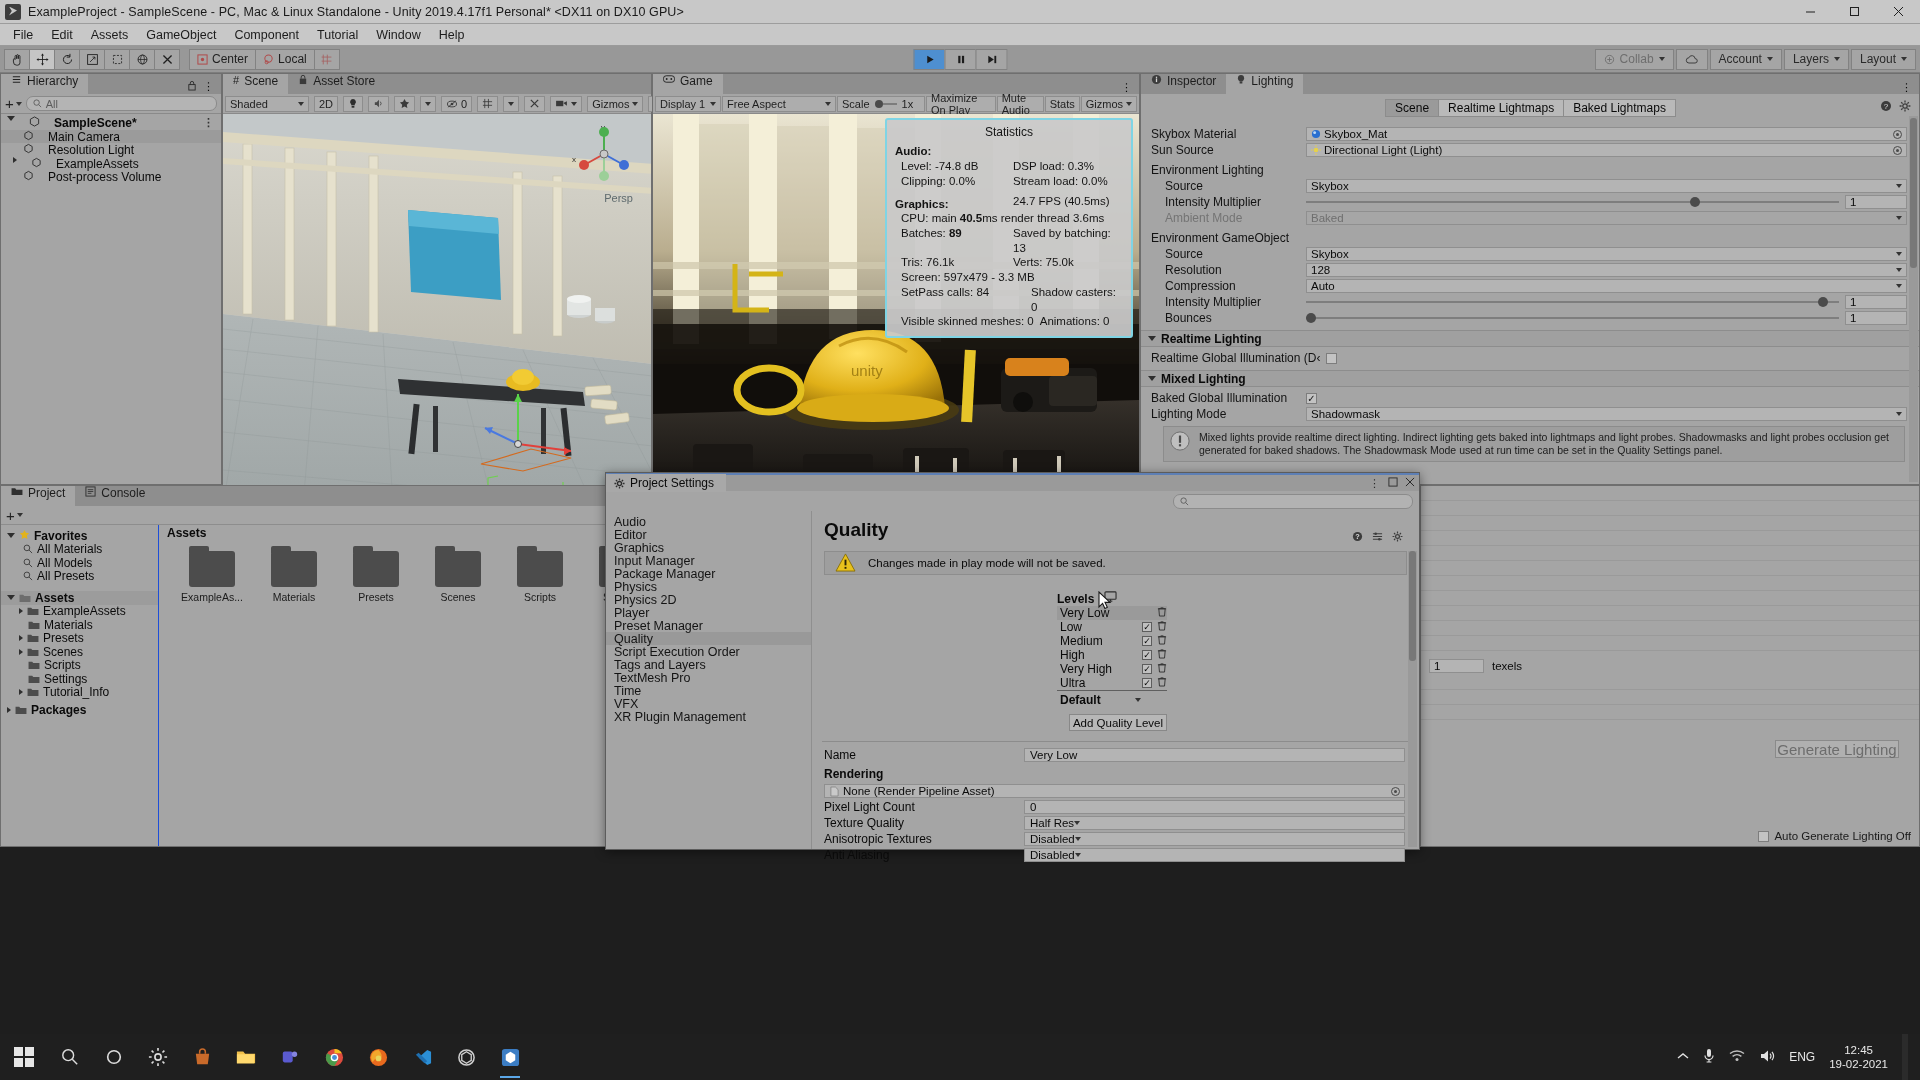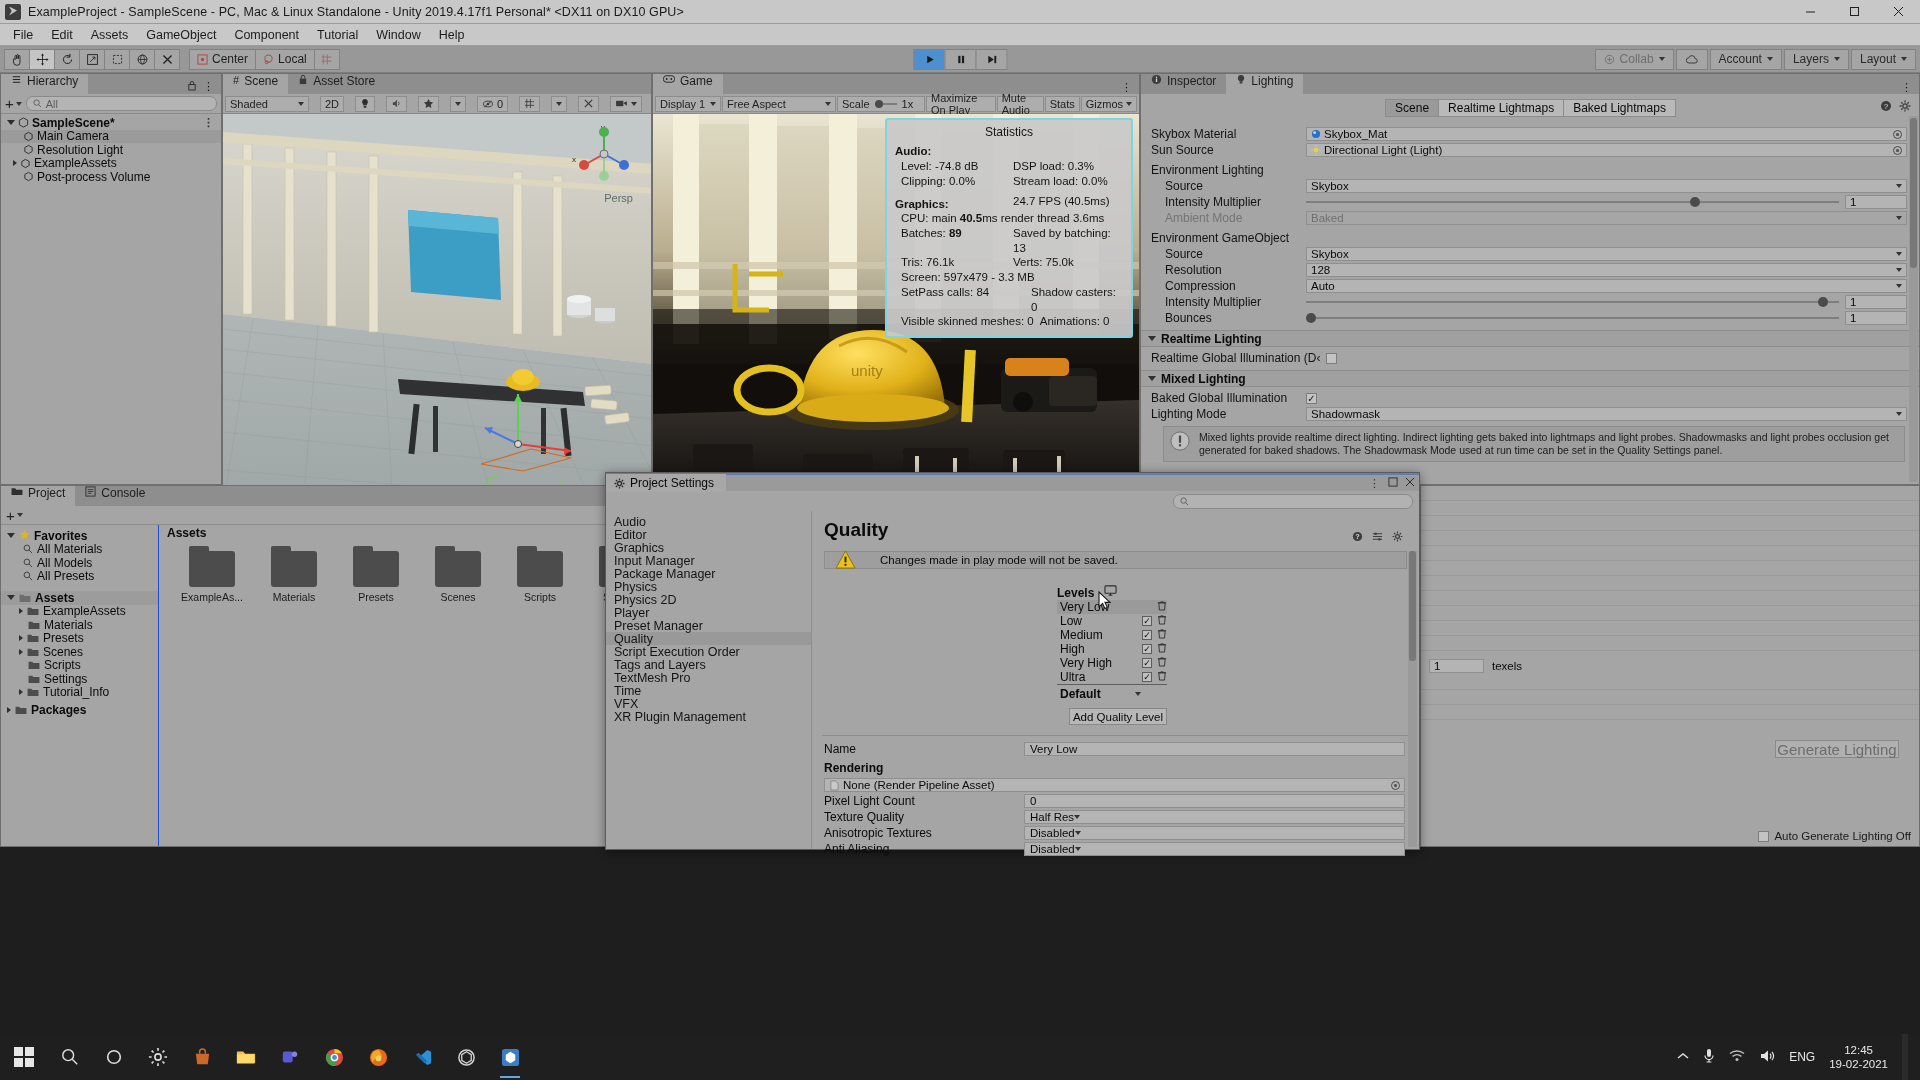--- a/index.html
+++ b/index.html
@@ -96,34 +96,34 @@
     height: 20px; background: #a5a5a5; display: flex; align-items: center;
     gap: 4px; padding: 0 4px; border-bottom: 1px solid #8a8a8a;
   }
   .plus-btn { display: flex; align-items: center; gap: 2px; font-size: 14px; color: #222; }
   .search-box {
     flex: 1; height: 15px; background: #b4b4b4; border: 1px solid #8a8a8a;
     border-radius: 7px; display: flex; align-items: center; padding: 0 6px; gap: 4px;
     font-size: 11px; color: #5c5c5c;
   }
   .h-list { padding-top: 2px; font-size: 12px; }
-  .h-row { height: 13.5px; display: flex; align-items: center; padding-left: 4px; gap: 3px; }
+  .h-row { height: 13.5px; display: flex; padding-left: 4px; gap: 14px; }
   .h-row.sel-scene { background: #a5a5a5; font-weight: bold; }
   .h-row.hl { background: #9b9b9b; }
   .tri { width: 0; height: 0; border-left: 4px solid #2e2e2e;
     border-top: 3.5px solid transparent; border-bottom: 3.5px solid transparent; margin-left: 2px;}
   .tri.open { border-left: 4px solid transparent; border-right: 4px solid transparent;
     border-top: 5px solid #2e2e2e; border-bottom: none; }
   .h-dots { margin-left: auto; margin-right: 6px; color: #333; font-size: 11px; letter-spacing: 1px; }
 
   
   #scene { left: 222px; top: 73px; width: 430px; height: 412px; }
   .sv-toolbar {
     height: 20px; background: #a5a5a5; display: flex; align-items: center;
-    gap: 11px; padding: 0 2px; border-bottom: 1px solid #8a8a8a;
+    gap: 5px; padding: 0 2px; border-bottom: 1px solid #8a8a8a;
   }
   .svb {
     height: 16px; padding: 0 4px; background: #adadad; border: 1px solid #8d8d8d;
     display: flex; align-items: center; gap: 3px; font-size: 11px; color: #1f1f1f;
   }
   .svb.wide { min-width: 84px; justify-content: space-between; }
   .scene-canvas { position: relative; width: 100%; height: calc(100% - 20px); overflow: hidden;
     background: linear-gradient(#8fa0a8, #b9c4c8); }
 
   
@@ -228,21 +228,21 @@
   .ps-search { width: 240px; height: 15px; background: #b2b2b2; border: 1px solid #8b8b8b;
     border-radius: 7px; display: flex; align-items: center; padding: 0 6px; gap: 4px; }
   .ps-body { display: flex; height: calc(100% - 38px); }
   .ps-list { width: 205px; padding-top: 4px; font-size: 12.5px; }
   .ps-item { height: 13px; display: flex; align-items: center; padding-left: 8px; color: #141414; }
   .ps-item.sel { background: #999999; }
   .ps-content { flex: 1; background: #a5a5a5; position: relative; border-left: 1px solid #8f8f8f; }
   .ps-h1 { font-size: 19px; font-weight: bold; padding: 8px 0 10px 12px; position: relative; }
   .ps-h1 .icos { position: absolute; right: 16px; top: 14px; display: flex; gap: 9px; align-items: center; }
   .warnbox { margin: 0 12px; background: #9e9e9e; border: 1px solid #8d8d8d;
-    height: 18px; display: flex; align-items: center; gap: 24px; padding-left: 10px; font-size: 11.5px; }
+    height: 24px; display: flex; align-items: center; gap: 12px; padding-left: 10px; font-size: 11.5px; }
   .levels-wrap { margin-top: 16px; padding-left: 245px; }
   .lv-head { display: flex; align-items: center; gap: 10px; font-weight: bold; font-size: 12px;
     height: 15px; }
   .lv-row { width: 110px; height: 14px; display: flex; align-items: center; font-size: 12px;
     padding-left: 3px; }
   .lv-row.sel { background: #9a9a9a; }
   .lv-row .lname { flex: 1; }
   .lv-chk { width: 10px; height: 10px; border: 1px solid #5d5d5d; background: #c0c0c0;
     display: flex; align-items: center; justify-content: center; font-size: 9px; margin-right: 5px; }
   .lv-sep { width: 110px; border-bottom: 1px solid #5f5f5f; }

